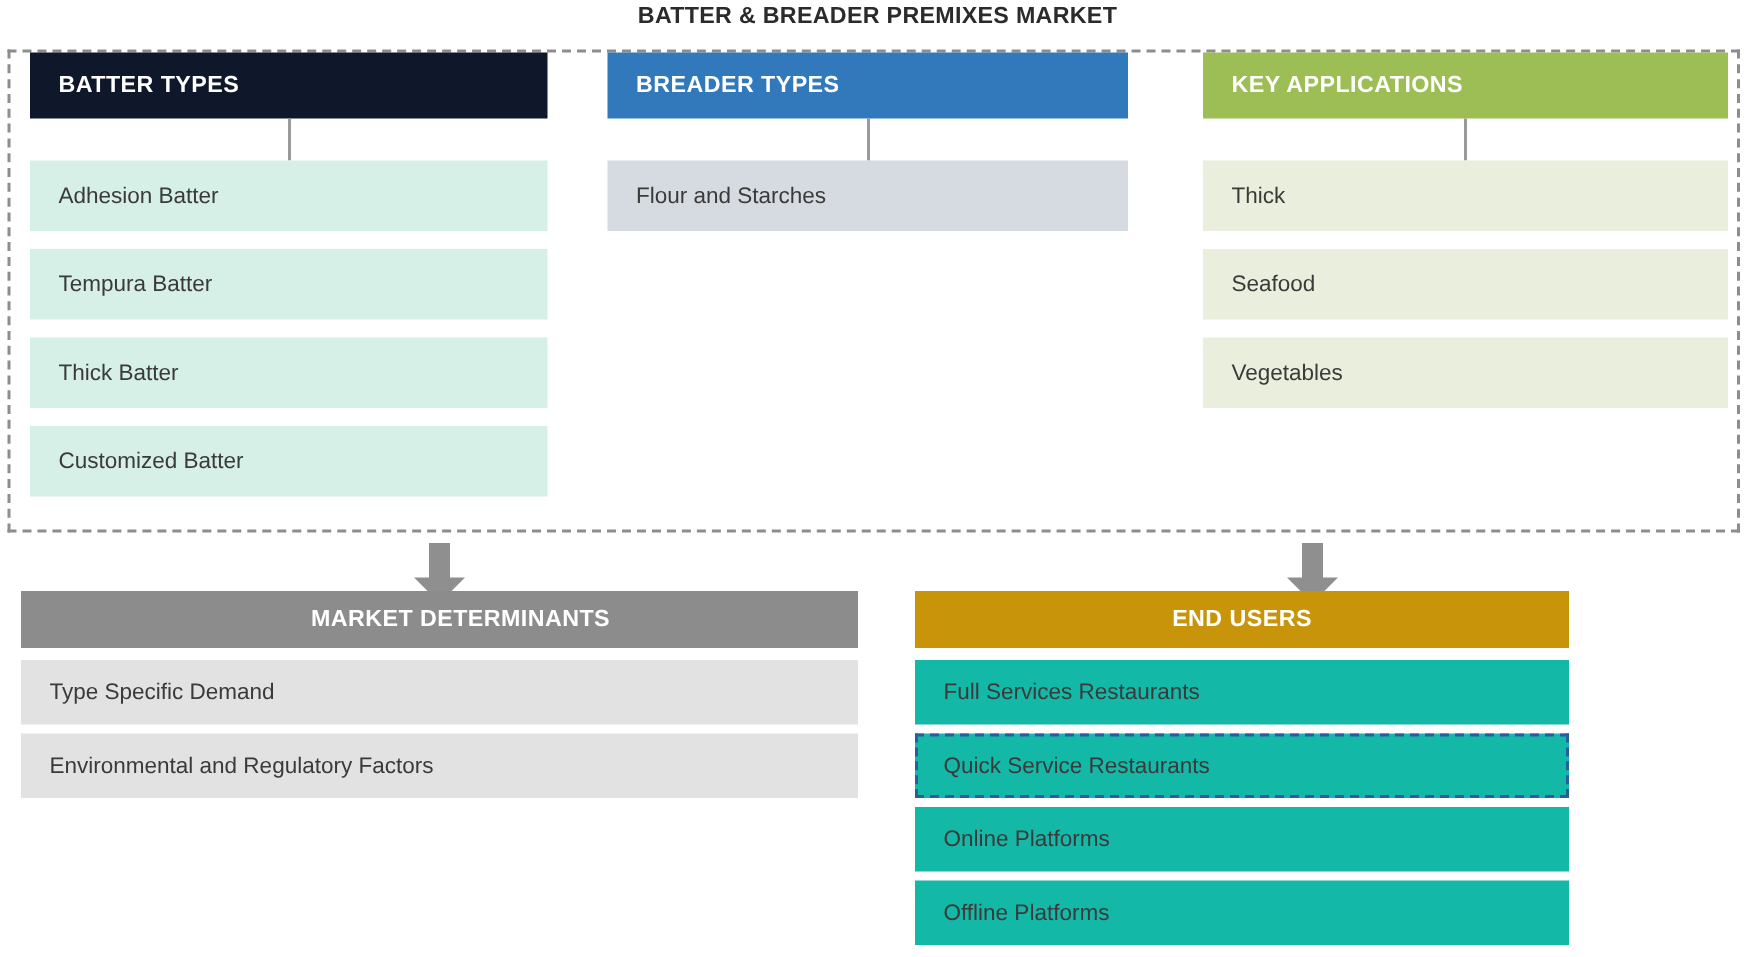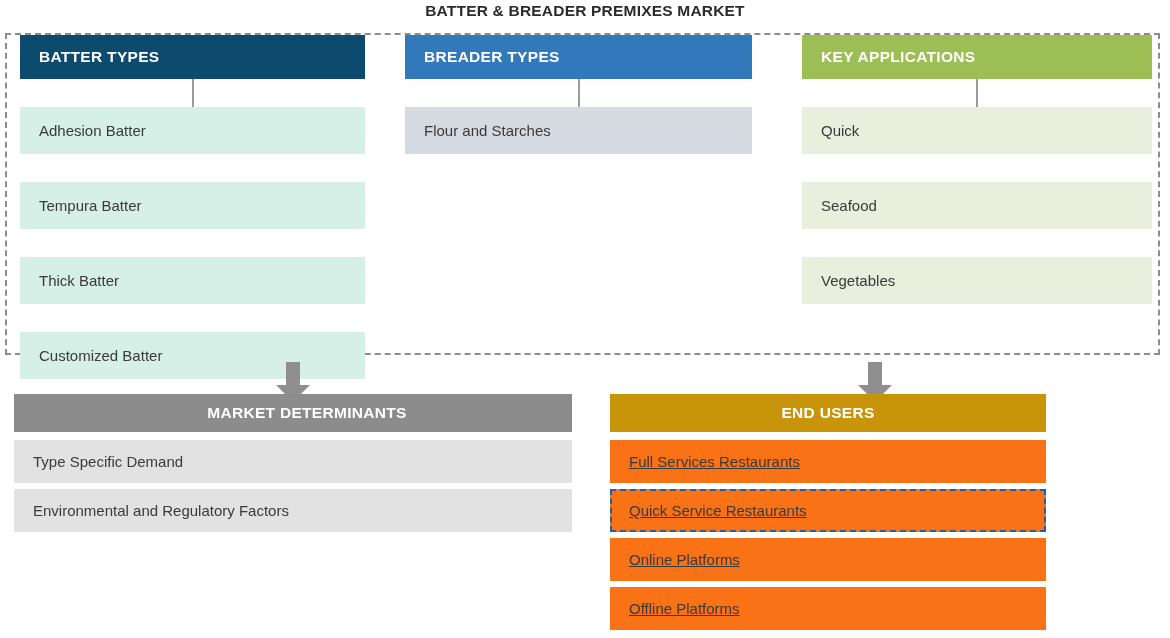--- a/index.html
+++ b/index.html
@@ -56,21 +56,21 @@
     line-height: 44px;
     color: #ffffff;
     font-size: 15.5px;
     font-weight: bold;
     letter-spacing: 0.3px;
     padding-left: 19px;
     box-sizing: border-box;
     white-space: nowrap;
     overflow: hidden;
   }
-  .hdr-teal  { background: #0c4a6e; }
+  .hdr-teal  { background: #0f172a; }
   .hdr-blue  { background: #3279bc; }
   .hdr-olive { background: #9cbe54; }
   .hdr-gray  { background: #8c8c8c; padding-left: 28px; }
   .hdr-gold  { background: #c8950a; }
 
   
   .connector {
     position: absolute;
     width: 2px;
     height: 28px;
@@ -86,29 +86,29 @@
     left: 0;
     right: 0;
   }
   .item {
     height: 47px;
     line-height: 47px;
     font-size: 15px;
     color: #3a3a3a;
     padding-left: 19px;
     box-sizing: border-box;
-    margin-bottom: 28px;
+    margin-bottom: 12px;
     white-space: nowrap;
     overflow: hidden;
   }
   .it-teal  { background: #d6efe7; }
   .it-blue  { background: #d6dae1; }
   .it-olive { background: #e9eedd; }
   .it-gray  { background: #e2e2e2; }
-  .it-gold  { background: #f97316; text-decoration: underline; }
+  .it-gold  { background: #14b8a6; }
 
   
   .down-arrow {
     position: absolute;
     width: 34px;
     height: 40px;
   }
   .down-arrow .shaft {
     position: absolute;
     left: 10px;
@@ -187,21 +187,21 @@
     <div class="connector"></div>
     <div class="items">
       <div class="item it-blue">Flour and Starches</div>
     </div>
   </div>
 
   <div class="column col-apps">
     <div class="col-header hdr-olive">KEY APPLICATIONS</div>
     <div class="connector"></div>
     <div class="items">
-      <div class="item it-olive">Quick</div>
+      <div class="item it-olive">Thick</div>
       <div class="item it-olive">Seafood</div>
       <div class="item it-olive">Vegetables</div>
     </div>
   </div>
 
 </div>
 
 <div class="down-arrow arrow-determinants">
   <div class="shaft"></div>
   <div class="head"></div>

